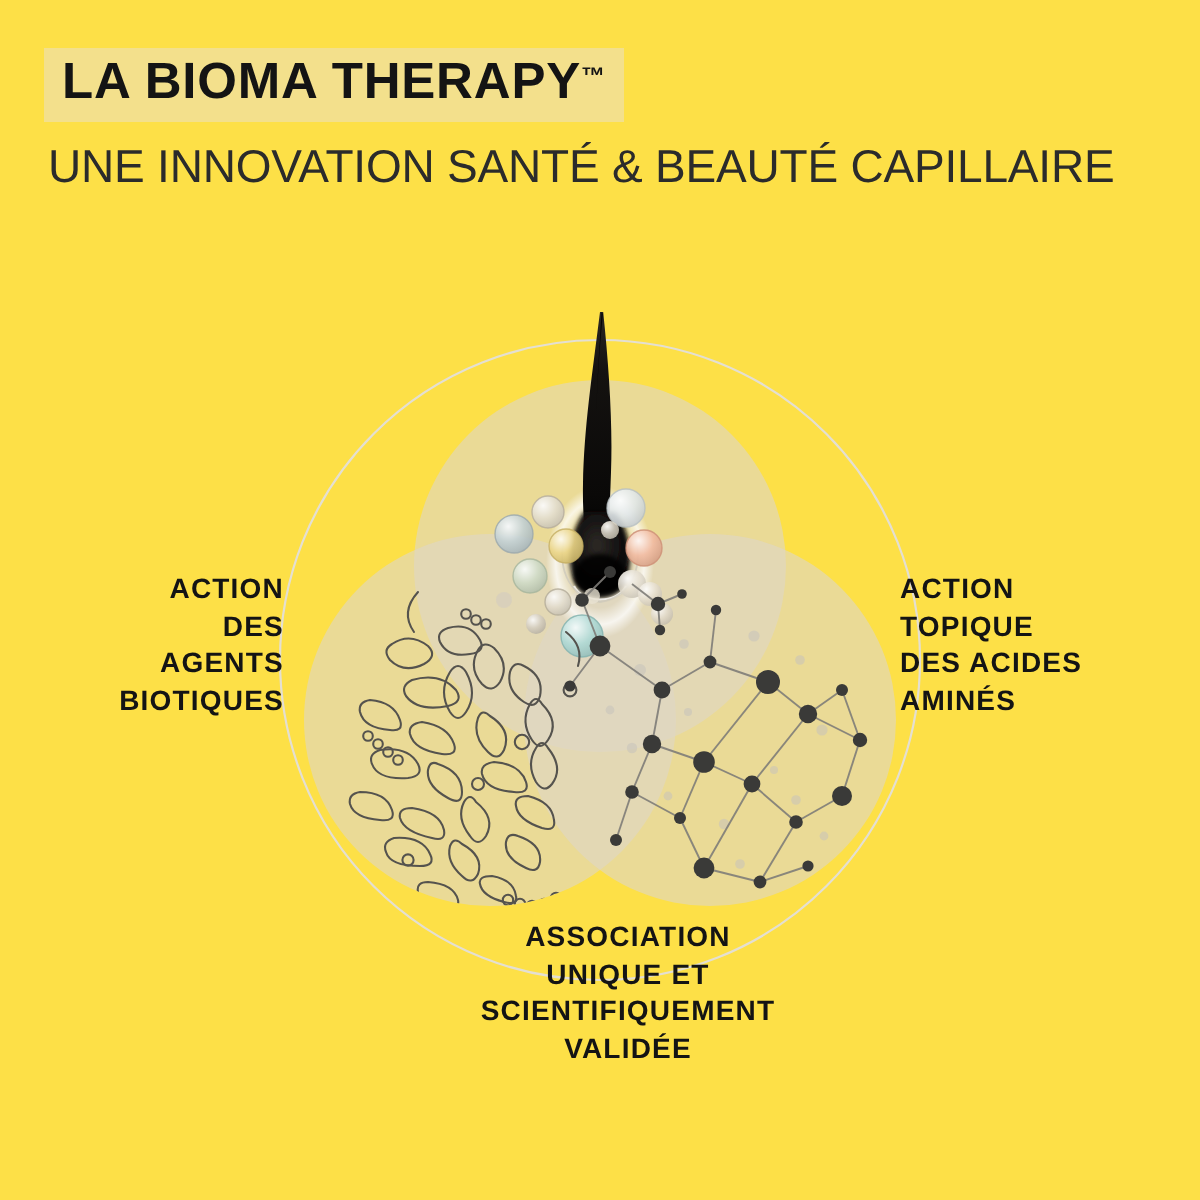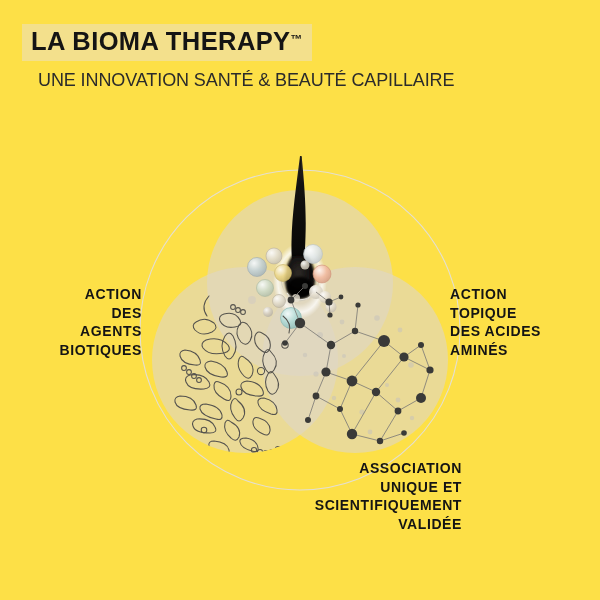--- a/index.html
+++ b/index.html
@@ -56,25 +56,25 @@
 
   .title-tm {
     font-size: 12px;
     font-weight: bold;
     vertical-align: 7px;
     letter-spacing: 0;
   }
 
   .subtitle {
     position: absolute;
-    left: 38px;
+    left: 24px;
     top: 70px;
     font-family: "Liberation Sans", sans-serif;
     font-weight: normal;
-    font-size: 18px;
+    font-size: 23px;
     letter-spacing: -0.1px;
     color: #2b2b2b;
     white-space: nowrap;
   }
 
   
   .label {
     position: absolute;
     font-family: "Liberation Sans", sans-serif;
     font-weight: bold;
@@ -93,24 +93,24 @@
   }
 
   .label-right {
     left: 450px;
     top: 285px;
     width: 150px;
     text-align: left;
   }
 
   .label-bottom {
-    left: 122px;
+    left: 144px;
     top: 459px;
     width: 340px;
-    text-align: right;
+    text-align: center;
   }
 
   
   .stage {
     position: absolute;
     left: 0;
     top: 0;
     width: 600px;
     height: 600px;
     pointer-events: none;

